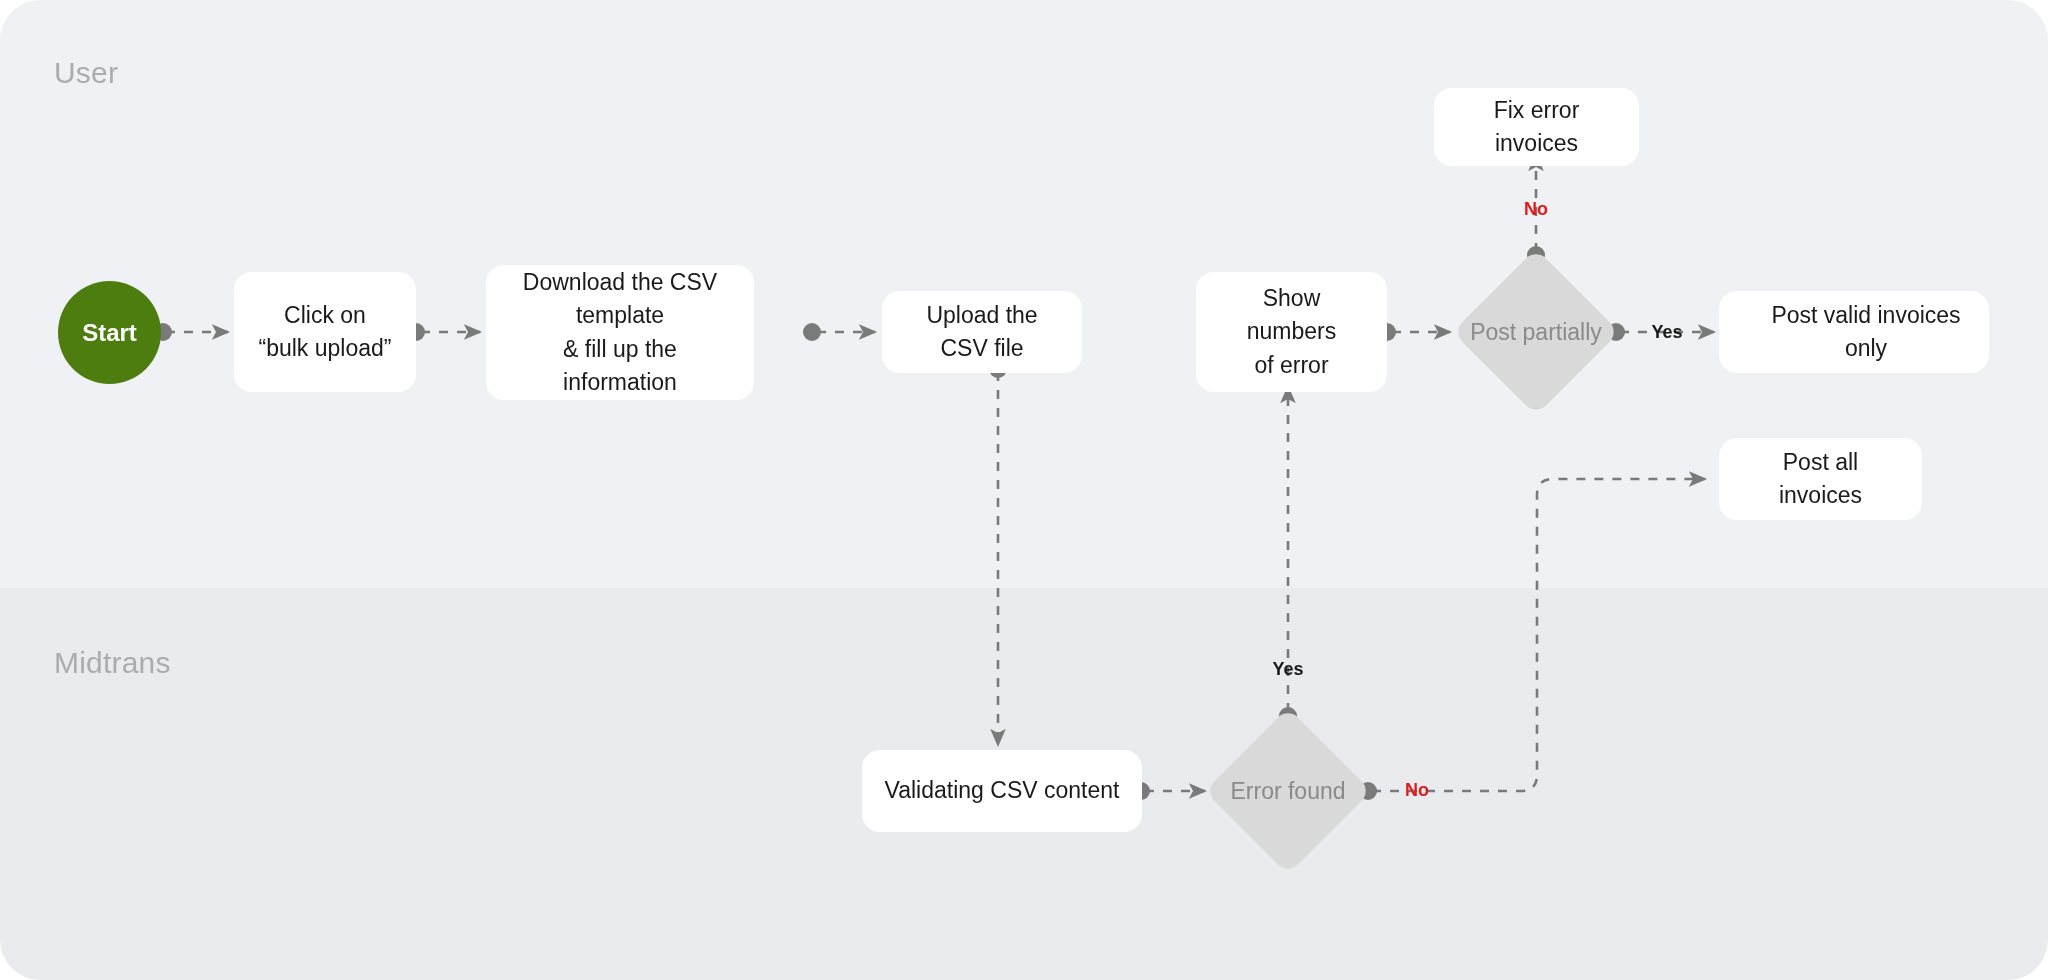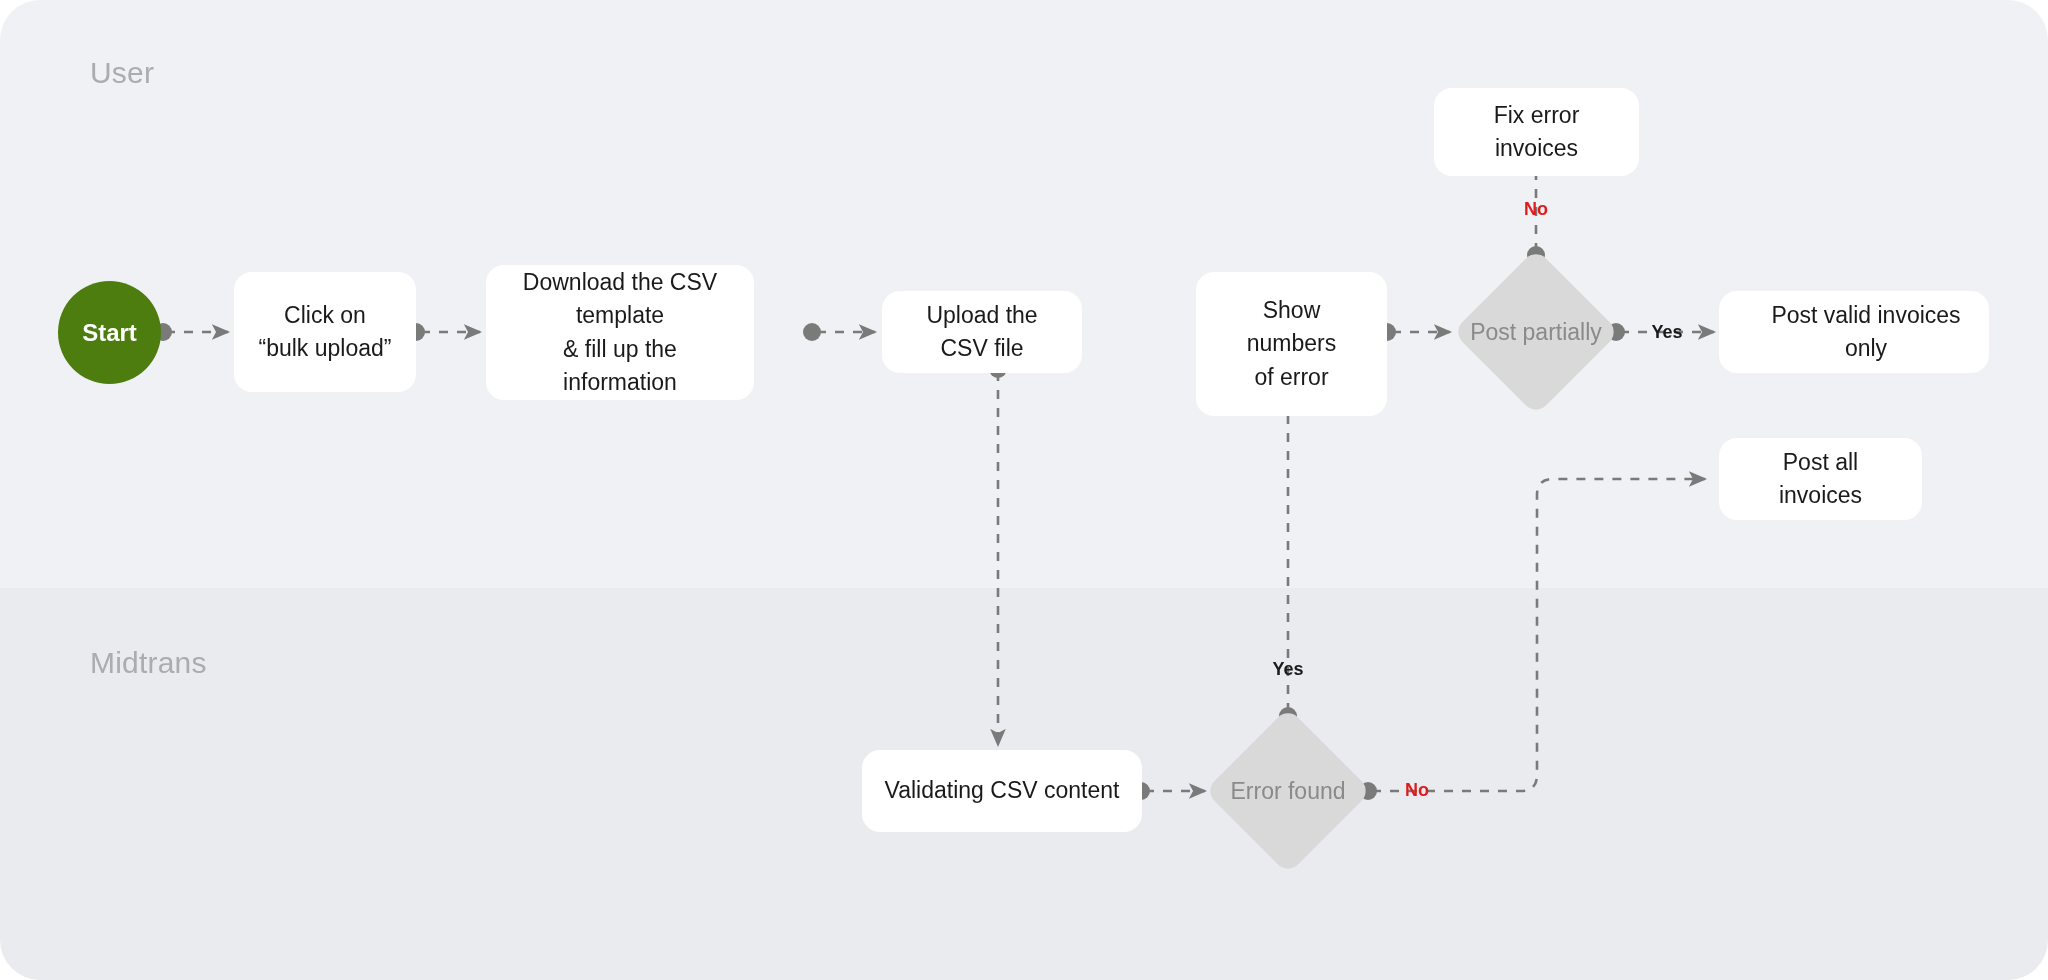--- a/index.html
+++ b/index.html
@@ -42,21 +42,20 @@
     border-bottom-left-radius: 40px;
     border-bottom-right-radius: 40px;
   }
   .lane-label {
     position: absolute;
     font-size: 30px;
     font-weight: 400;
     color: #ACACB0;
     letter-spacing: 0.2px;
     white-space: nowrap;
-    margin-left: 36px;
   }
   #lane-label-user   { left: 54px; top: 56px; }
   #lane-label-midtrans { left: 54px; top: 646px; }
 
   
   #edges {
     position: absolute;
     left: 0; top: 0;
     width: 2048px;
     height: 980px;
@@ -195,33 +194,33 @@
     <div>
       <div>Download the CSV template</div>
       <div>&amp; fill up the information</div>
     </div>
   </div>
 
   <div class="node node-box" style="left:882px; top:291px; width:200px; height:82px;">
     <span>Upload the CSV file</span>
   </div>
 
-  <div class="node node-box" style="left:1196px; top:272px; width:191px; height:144px;">
+  <div class="node node-box" style="left:1196px; top:272px; width:191px; height:120px;">
     <div>
       <div>Show numbers</div>
       <div>of error</div>
     </div>
   </div>
 
   <div class="node-diamond-wrap" style="left:1448px; top:250px; width:176px; height:164px;">
     <div class="diamond-shape" style="width:118px; height:118px;"></div>
     <span class="diamond-text">Post partially</span>
   </div>
 
-  <div class="node node-box" style="left:1434px; top:88px; width:205px; height:88px;">
+  <div class="node node-box" style="left:1434px; top:88px; width:205px; height:78px;">
     <span>Fix error invoices</span>
   </div>
 
   <div class="node node-box" style="left:1719px; top:291px; width:270px; height:82px;padding-left:44px;">
     <span>Post valid invoices only</span>
   </div>
 
   <div class="node node-box" style="left:1719px; top:438px; width:203px; height:82px;">
     <span>Post all invoices</span>
   </div>

